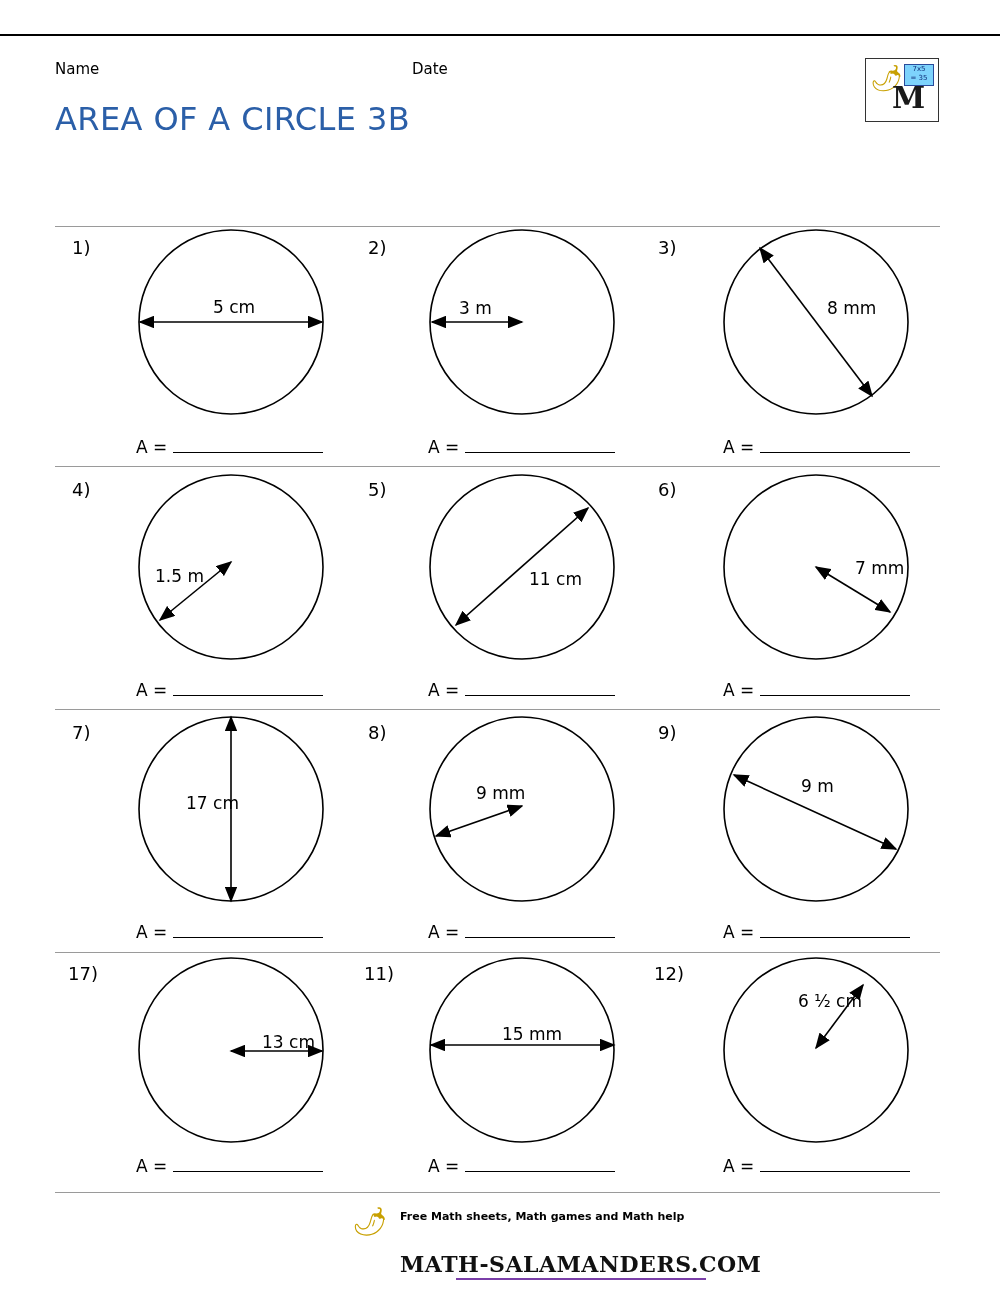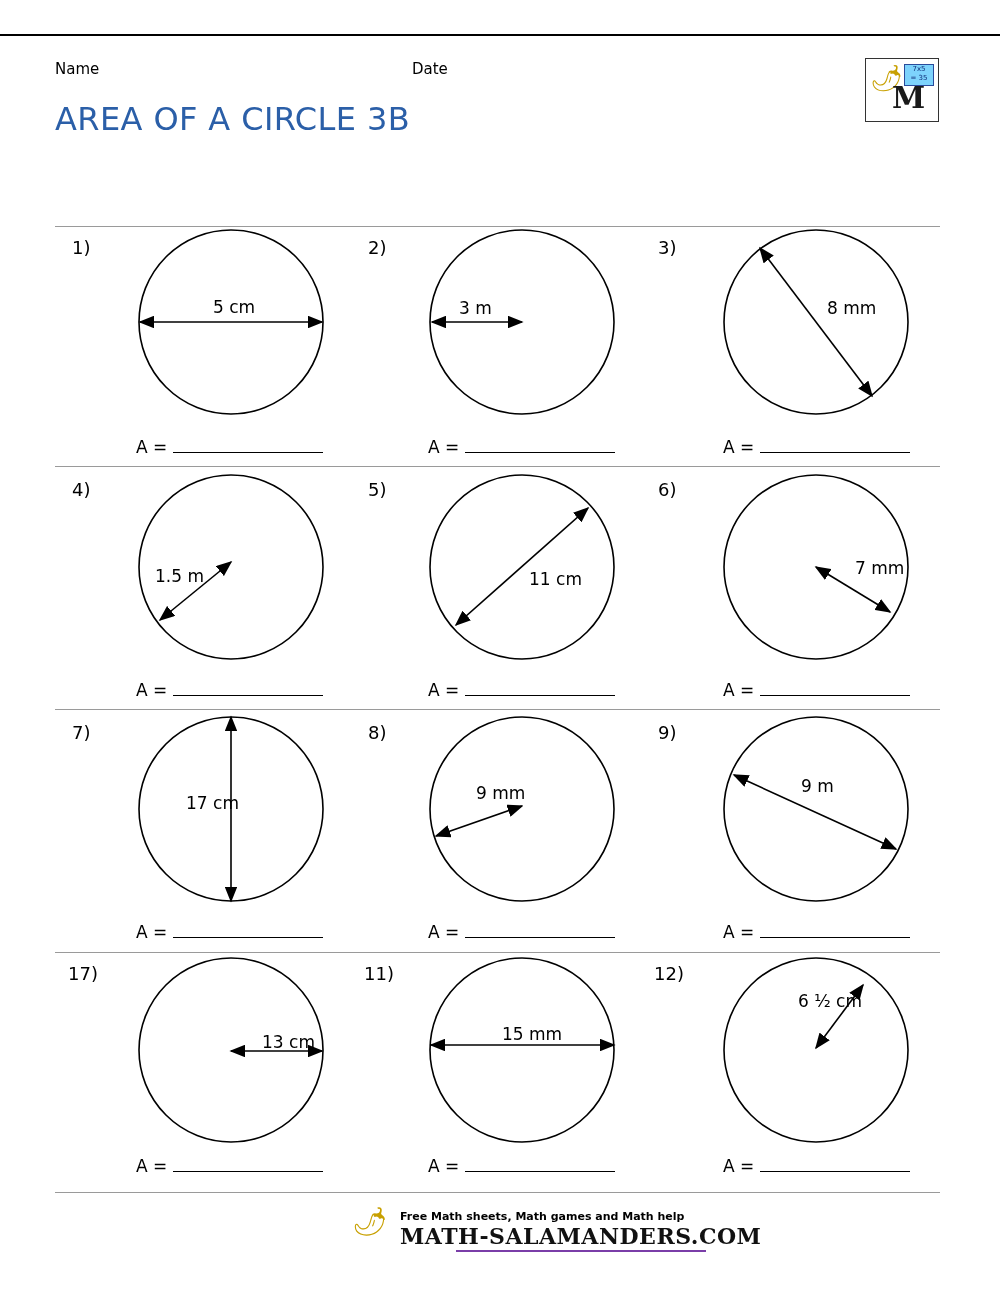--- a/index.html
+++ b/index.html
@@ -142,20 +142,21 @@
     font-size: 11px;
     font-weight: bold;
     font-family: "DejaVu Sans", sans-serif;
   }
   .footer-url {
     font-size: 22px;
     font-weight: bold;
     font-family: "DejaVu Serif", serif;
     letter-spacing: 0.5px;
     color: #111;
+    margin-top: 28px;
   }
   .footer-underline {
     width: 250px;
     height: 2px;
     background: #7a3ea8;
     margin: 1px auto 0 auto;
   }
   .footer-logo {
     position: absolute;
     left: 352px;

